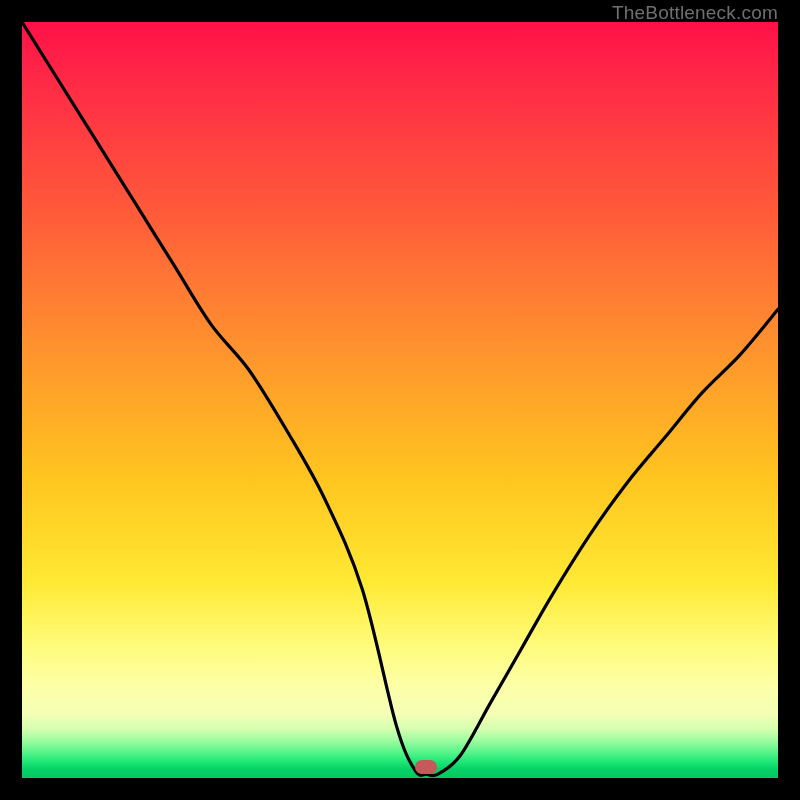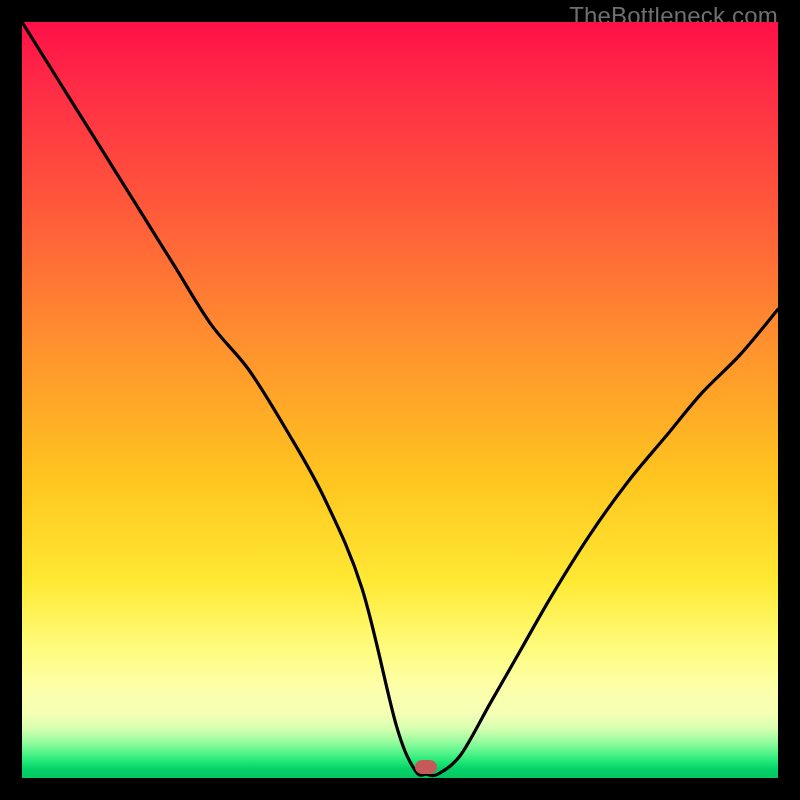--- a/index.html
+++ b/index.html
@@ -41,21 +41,21 @@
       #20e877 97.8%,
       #06d267 98.8%,
       #05c763 100%
     );
   }
   .attribution {
     position: absolute;
     top: 2px;
     right: 22px;
     color: #6f6f6f;
-    font-size: 24px;
+    font-size: 19px;
     letter-spacing: 0.2px;
     font-weight: 400;
   }
   svg.curve {
     position: absolute;
     left: 0;
     top: 0;
     width: 756px;
     height: 756px;
   }

